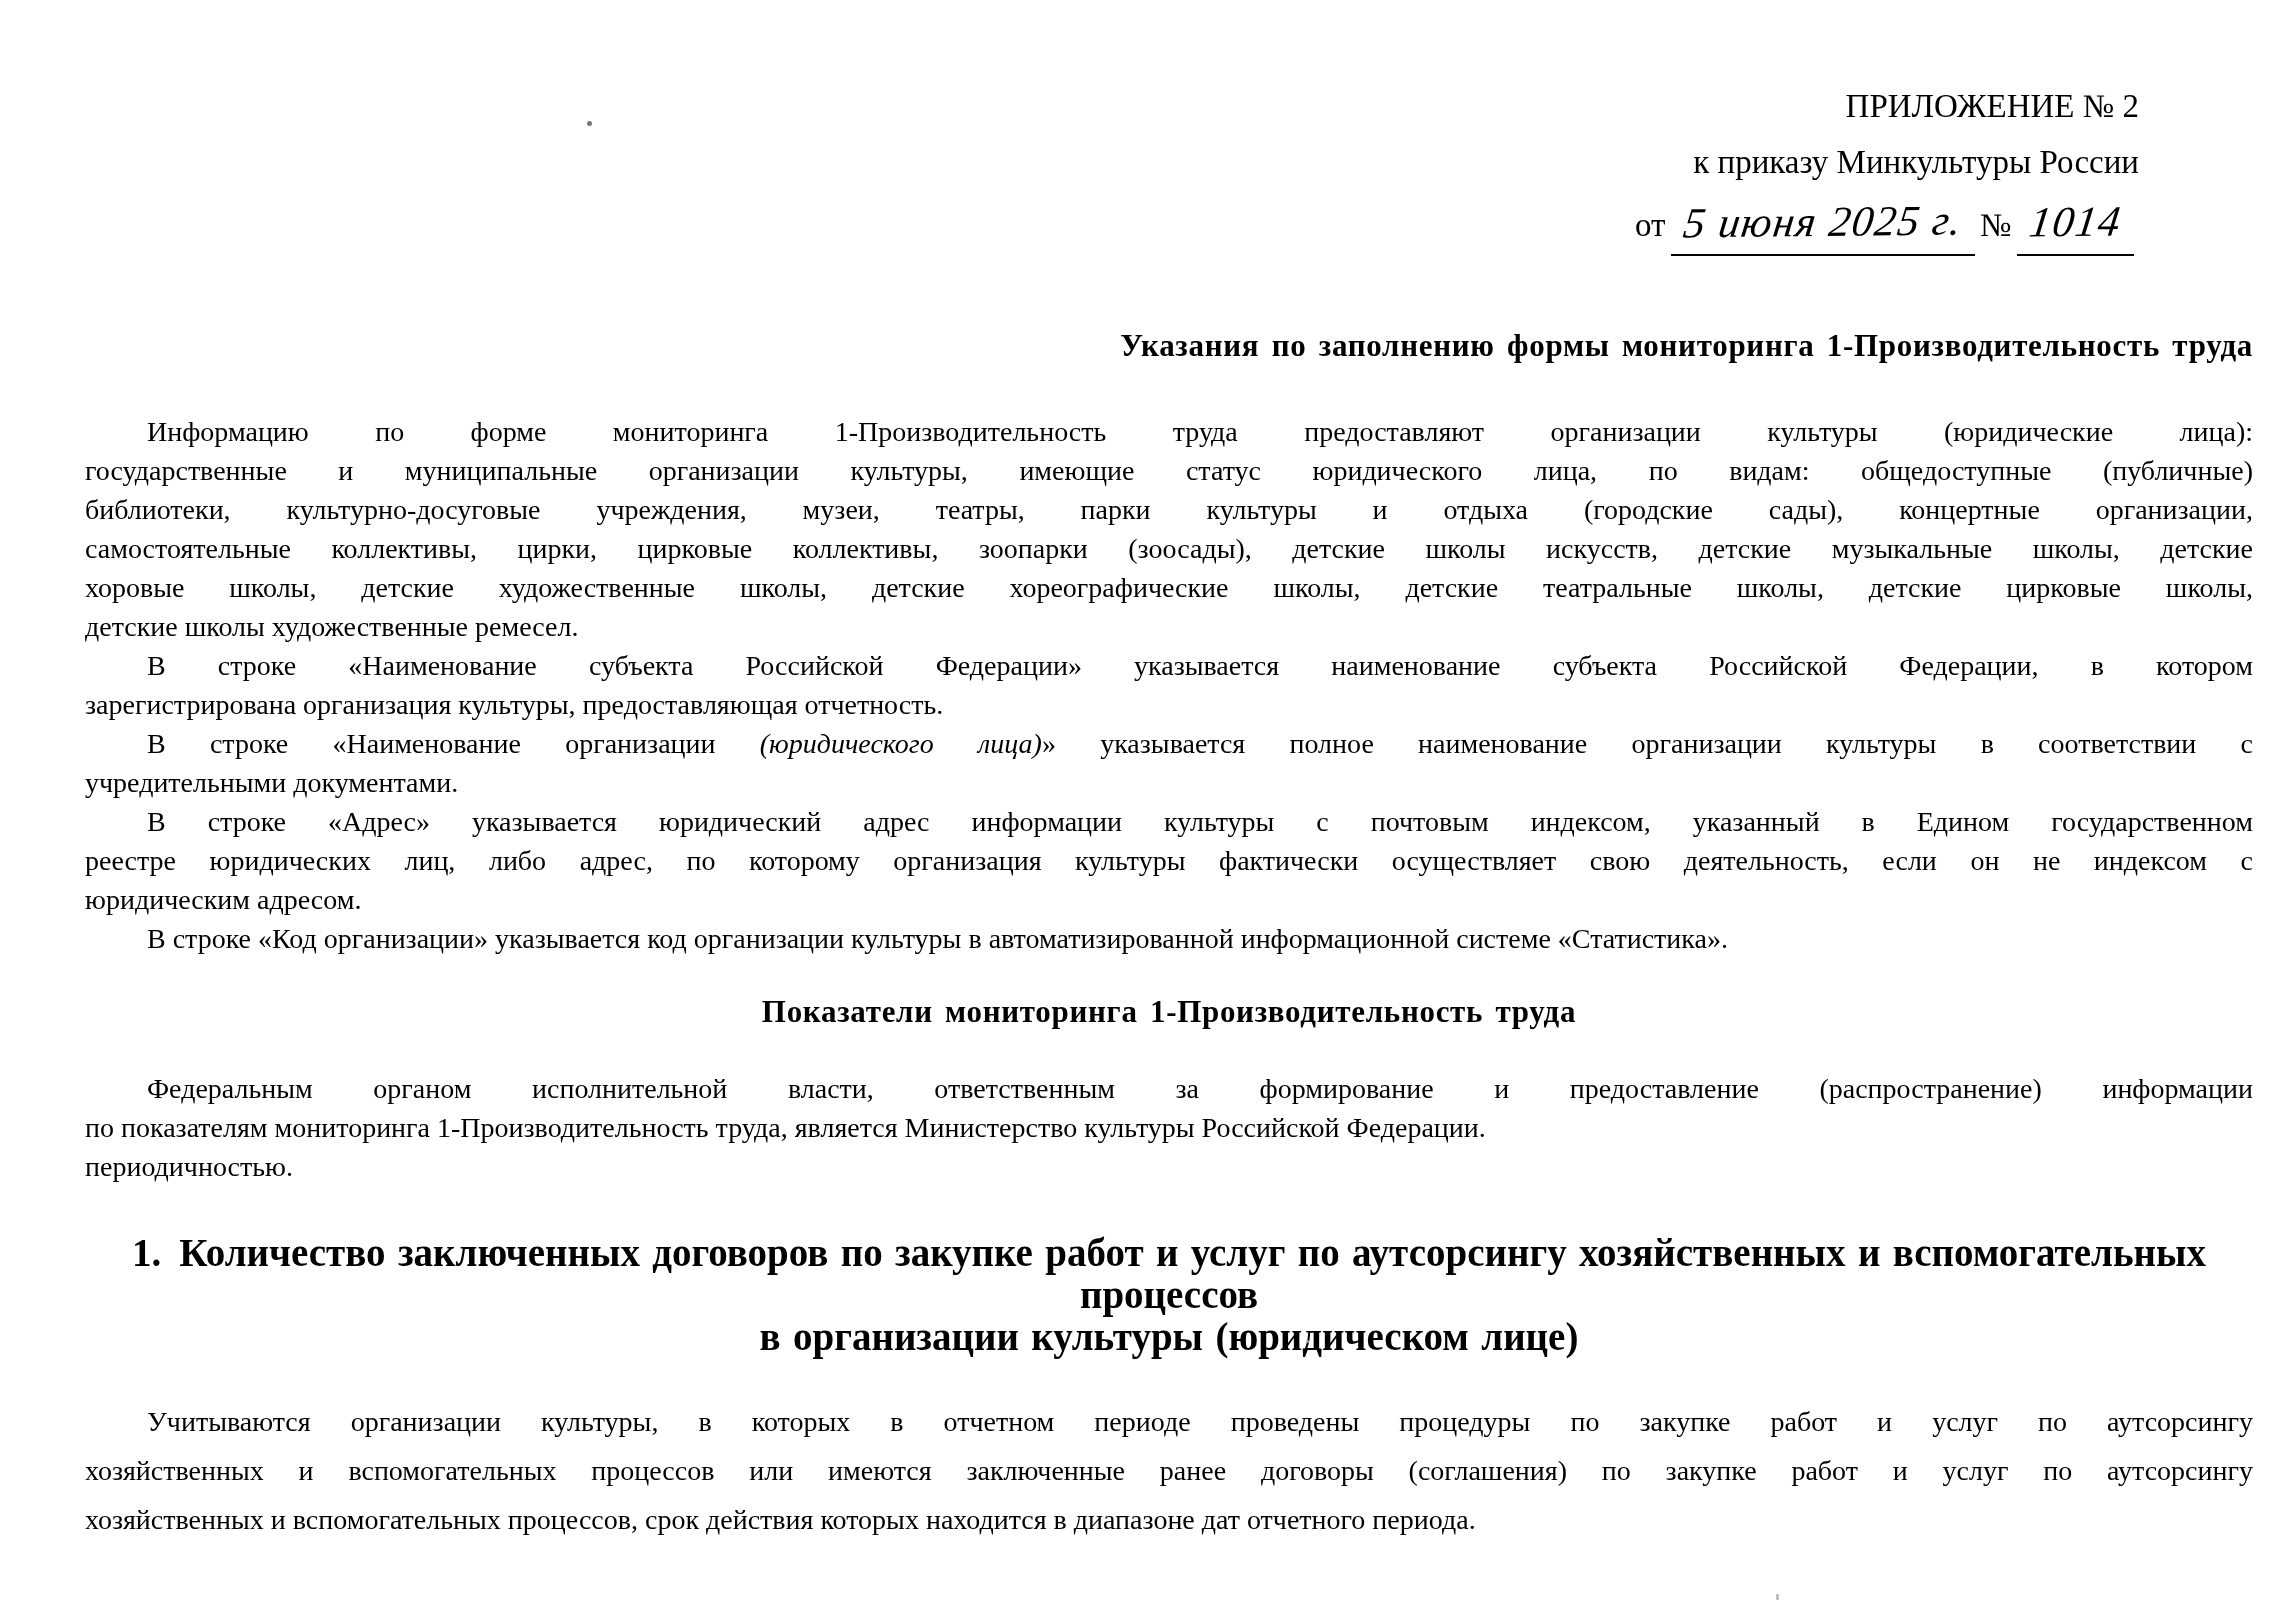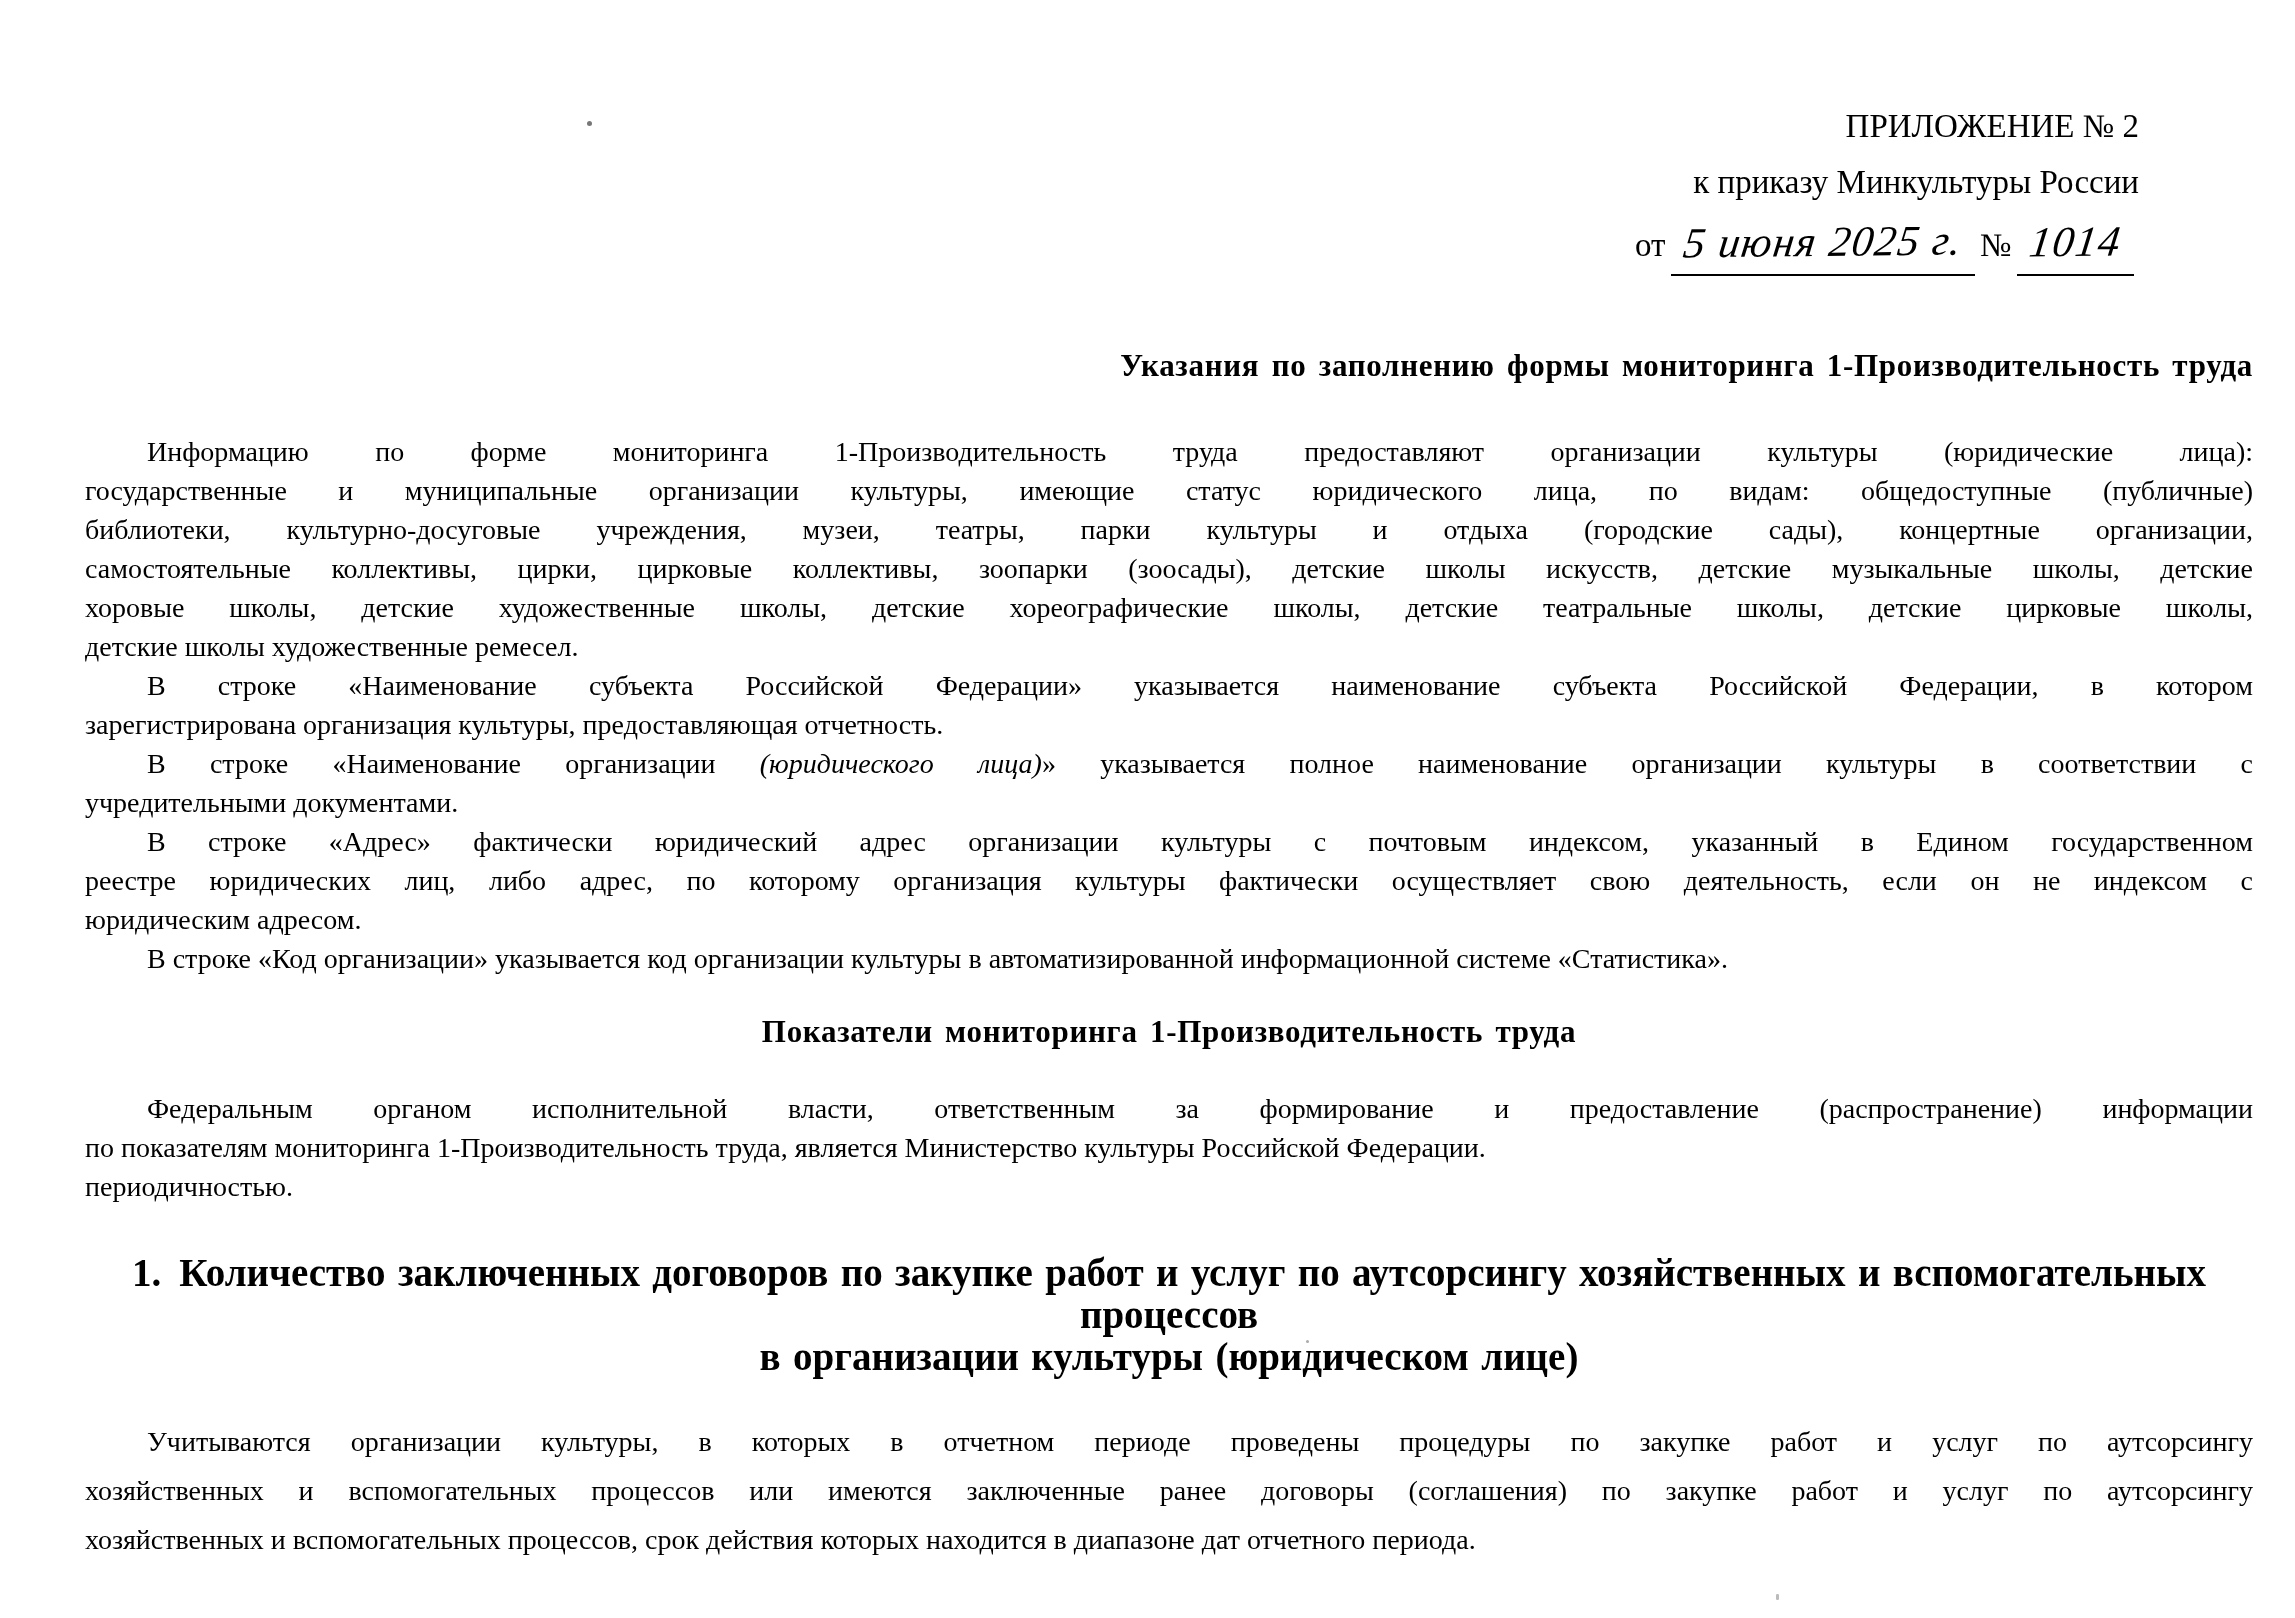--- a/index.html
+++ b/index.html
@@ -3,21 +3,21 @@
 <meta charset="utf-8">
 <style>
   html,body{margin:0;padding:0;background:#e8e8e8;}
   .page{
     position:relative;
     width:2295px;height:1618px;
     background:#ffffff;
     color:#000;
     font-family:"Liberation Serif","DejaVu Serif",serif;
     box-sizing:border-box;
-    padding:98px 42px 0 85px;
+    padding:78px 42px 0 85px;
     overflow:hidden;
   }
   
   .hdr{
     text-align:right;
     margin-right:114px;
     font-size:33px;
     line-height:56px;
     white-space:nowrap;
   }
@@ -110,21 +110,21 @@
     <div class="jline indent">В строке «Наименование субъекта Российской Федерации» указывается наименование субъекта Российской Федерации, в котором</div>
     <div class="lline">зарегистрирована организация культуры, предоставляющая отчетность.</div>
   </div>
 
   <div class="para">
     <div class="jline indent"><span>В строке «Наименование организации </span><span class="it">(юридического лица)</span><span>» указывается полное наименование организации культуры в соответствии с</span></div>
     <div class="lline">учредительными документами.</div>
   </div>
 
   <div class="para">
-    <div class="jline indent">В строке «Адрес» фактически юридический адрес организации культуры с почтовым индексом, указанный в Едином государственном</div>
+    <div class="jline indent">В строке «Адрес» указывается юридический адрес информации культуры с почтовым индексом, указанный в Едином государственном</div>
     <div class="jline">реестре юридических лиц, либо адрес, по которому организация культуры фактически осуществляет свою деятельность, если он не индексом с</div>
     <div class="lline">юридическим адресом.</div>
   </div>
 
   <div class="para">
     <div class="lline indent">В строке «Код организации» указывается код организации культуры в автоматизированной информационной системе «Статистика».</div>
   </div>
 
   <div class="h2">Показатели мониторинга 1-Производительность труда</div>
 

